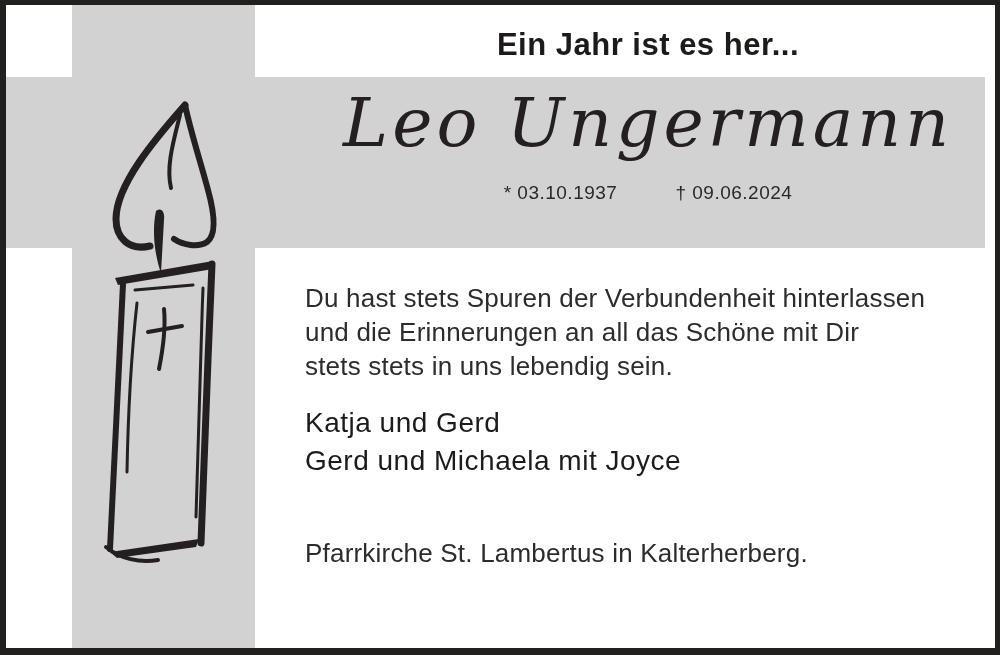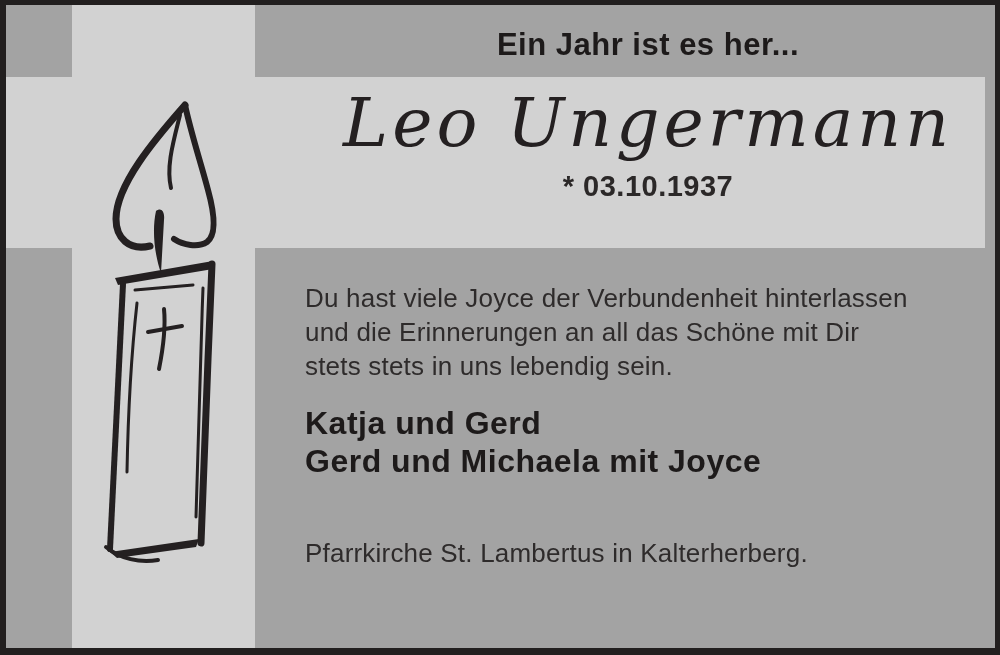--- a/index.html
+++ b/index.html
@@ -1,17 +1,17 @@
 <!DOCTYPE html>
 <html><head>
 <meta charset="utf-8">
 <style>
   html,body{margin:0;padding:0;background:#e9e9e9;}
   .page{
-    position:relative;width:1000px;height:655px;background:#a3a3a3;
+    position:relative;width:1000px;height:655px;background:#ffffff;
     overflow:hidden;font-family:"Liberation Sans",sans-serif;
   }
   
   .frame{
     position:absolute;inset:0;z-index:9;pointer-events:none;
     border-left:6px solid #221f1f;border-top:5px solid #221f1f;
     border-right:5px solid #221f1f;border-bottom:7px solid #221f1f;
   }
   
   .cross-v{position:absolute;left:72px;top:5px;width:183px;height:644px;background:#d2d2d2;z-index:1;}
@@ -28,31 +28,31 @@
   .band-content{
     position:absolute;left:255px;top:82px;width:730px;padding-left:28px;
     text-align:center;z-index:4;color:#1d1a1a;
   }
   .deceased{
     font-family:"DejaVu Serif",serif;font-style:italic;font-weight:normal;
     font-size:68px;line-height:82px;letter-spacing:4px;color:#242021;
     white-space:nowrap;
   }
   .dates{
-    display:inline-flex;gap:58px;margin-top:6px;font-size:29px;
-    color:#2b2828;letter-spacing:0.5px;font-weight:bold;
+    display:inline-flex;gap:58px;margin-top:18px;font-size:19px;
+    color:#2b2828;letter-spacing:0.5px;
   }
   
   .tribute{
     position:absolute;left:305px;top:281px;width:660px;z-index:4;
     font-size:26px;line-height:34px;color:#2e2b2b;letter-spacing:0.2px;
   }
   .mourners{
     position:absolute;left:305px;top:404px;width:660px;z-index:4;
-    font-size:32px;line-height:38px;font-weight:bold;color:#1d1a1a;
+    font-size:28px;line-height:38px;font-weight:normal;color:#1d1a1a;
     letter-spacing:0.5px;
   }
   .memorial{
     position:absolute;left:305px;top:536px;width:660px;z-index:4;
     font-size:26px;line-height:34px;color:#2e2b2b;letter-spacing:0.2px;
   }
 </style>
 </head>
 <body>
 
@@ -92,25 +92,26 @@
       <path d="M53,237 L87,231" stroke-width="4"></path>
     </g>
   </svg>
 
   <div class="header">Ein Jahr ist es her...</div>
 
   <div class="band-content">
     <div class="deceased">Leo Ungermann</div>
     <div class="dates">
       <span>* 03.10.1937</span>
+      <span>† 09.06.2024</span>
     </div>
   </div>
 
   <div class="tribute">
-    <div>Du hast viele Joyce der Verbundenheit hinterlassen</div>
+    <div>Du hast stets Spuren der Verbundenheit hinterlassen</div>
     <div>und die Erinnerungen an all das Schöne mit Dir</div>
     <div>stets stets in uns lebendig sein.</div>
   </div>
 
   <div class="mourners">
     <div>Katja und Gerd</div>
     <div>Gerd und Michaela mit Joyce</div>
   </div>
 
   <div class="memorial">

